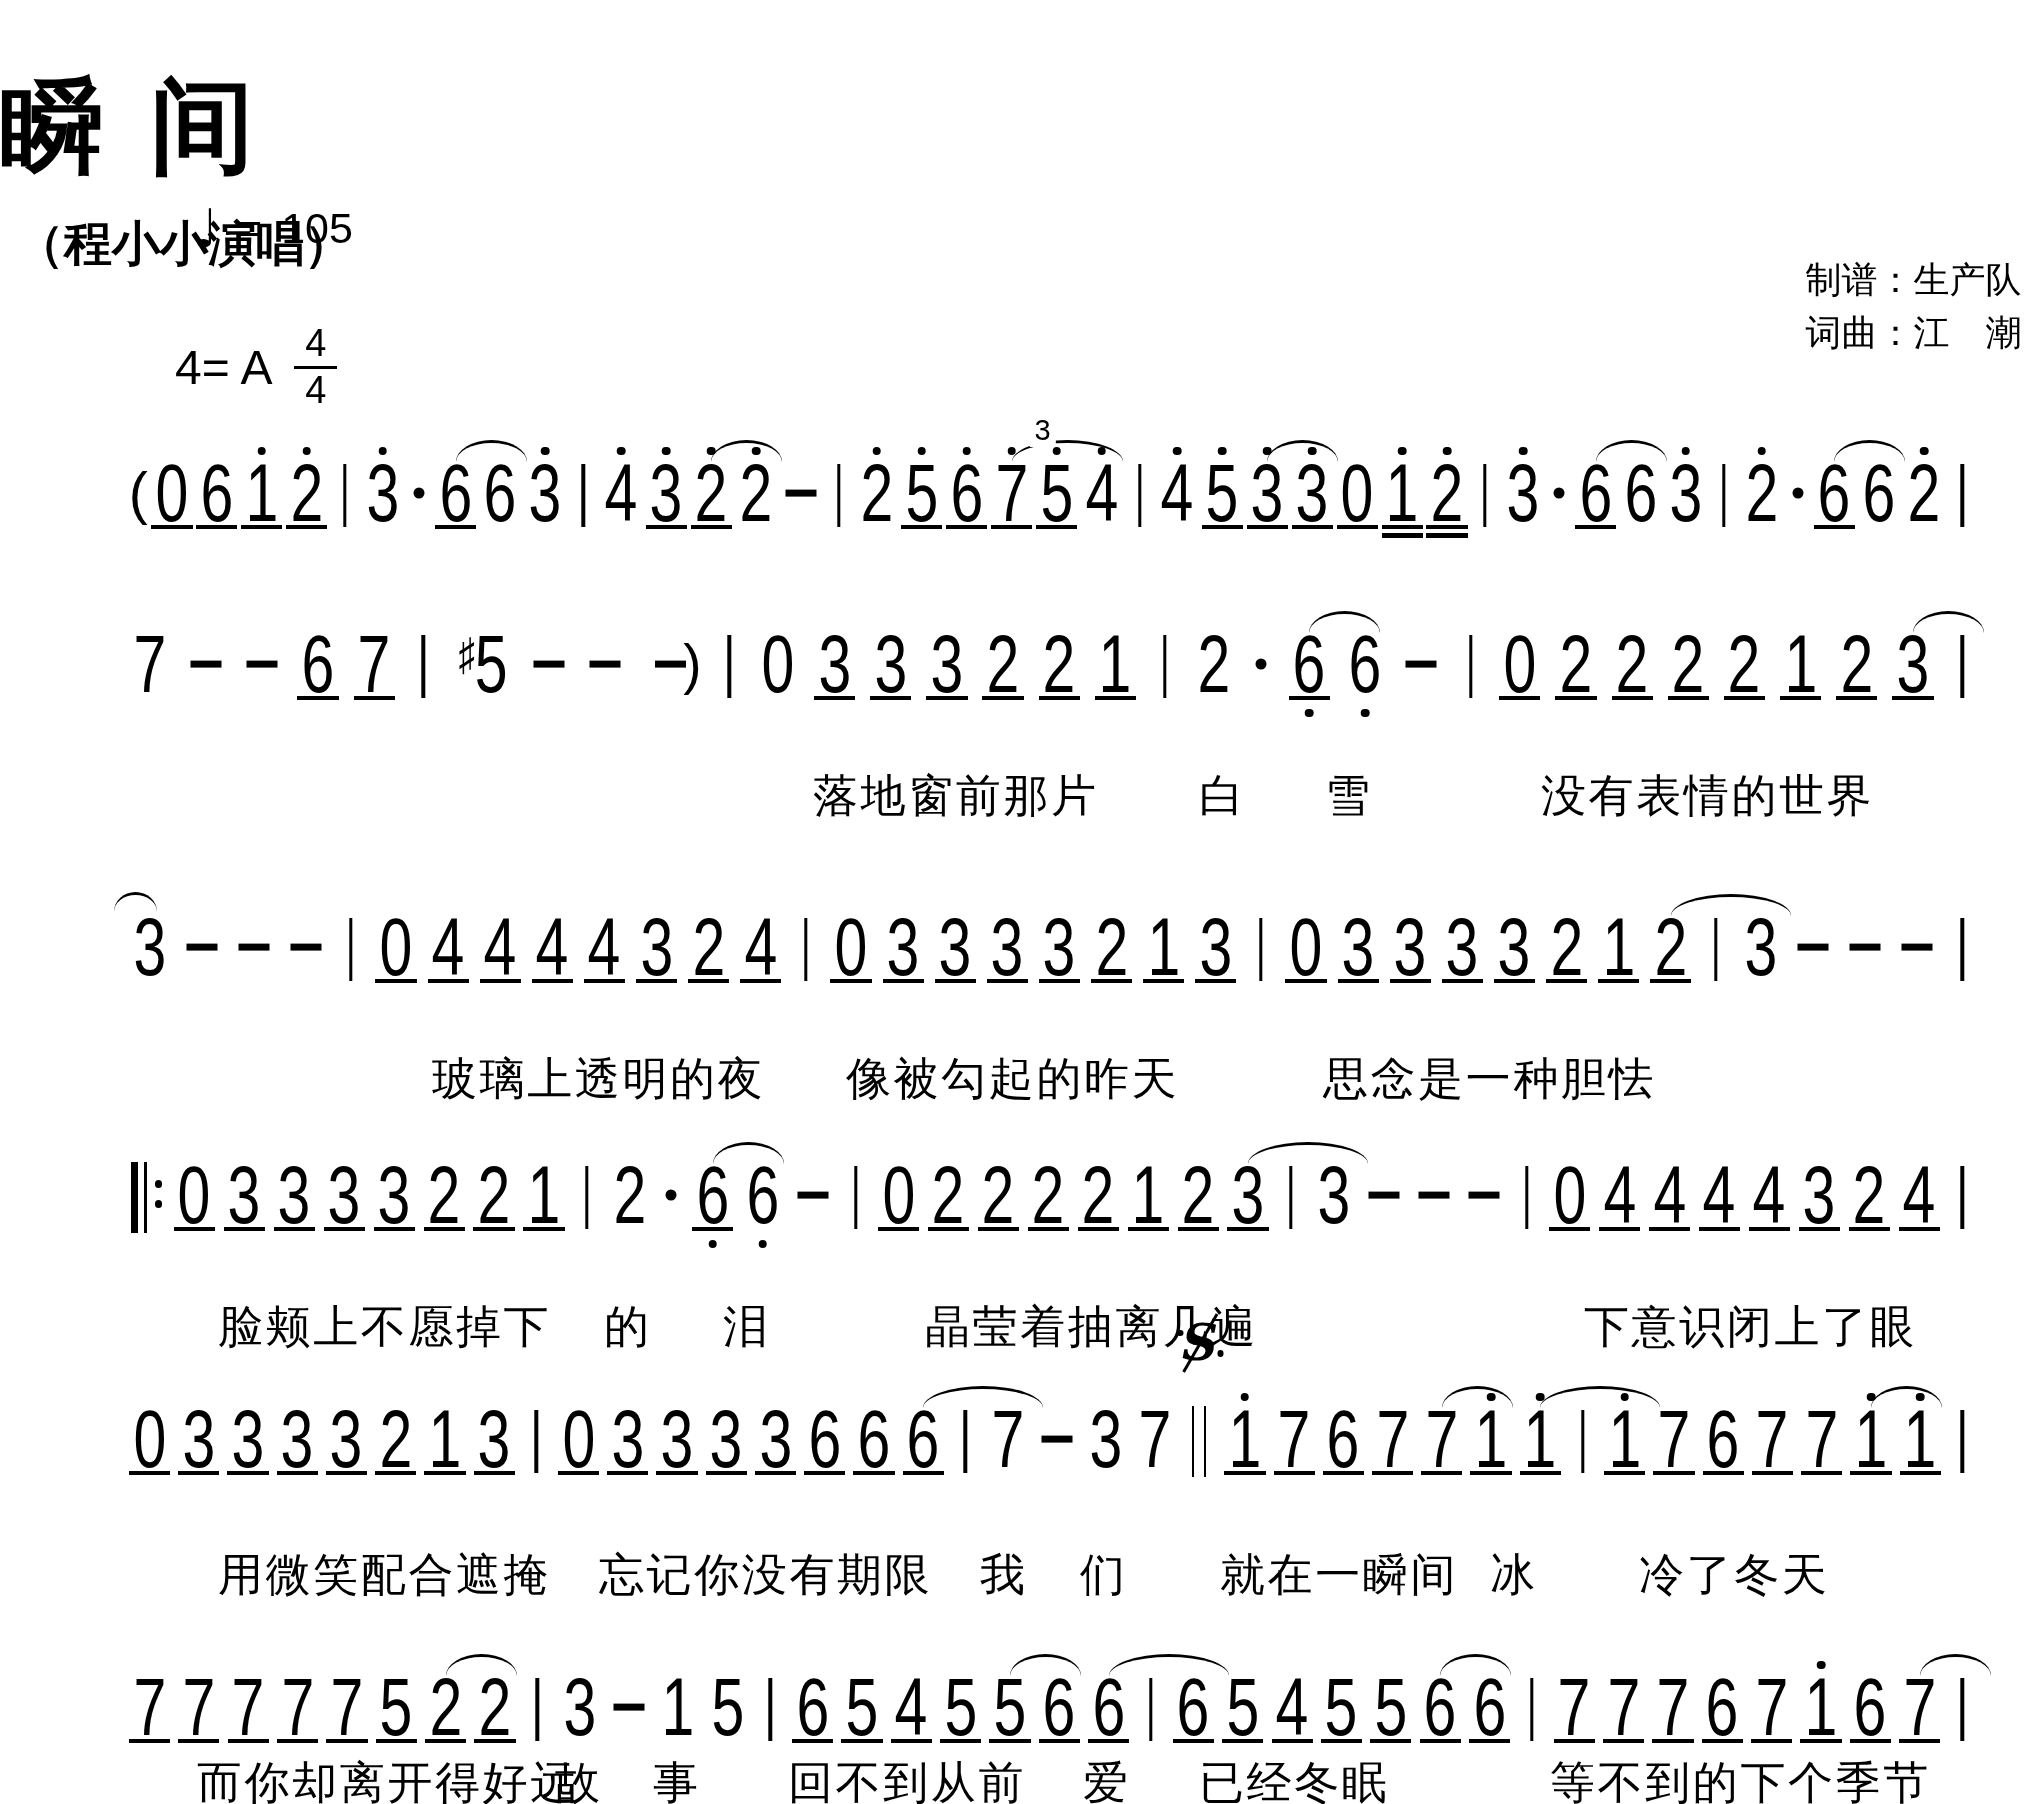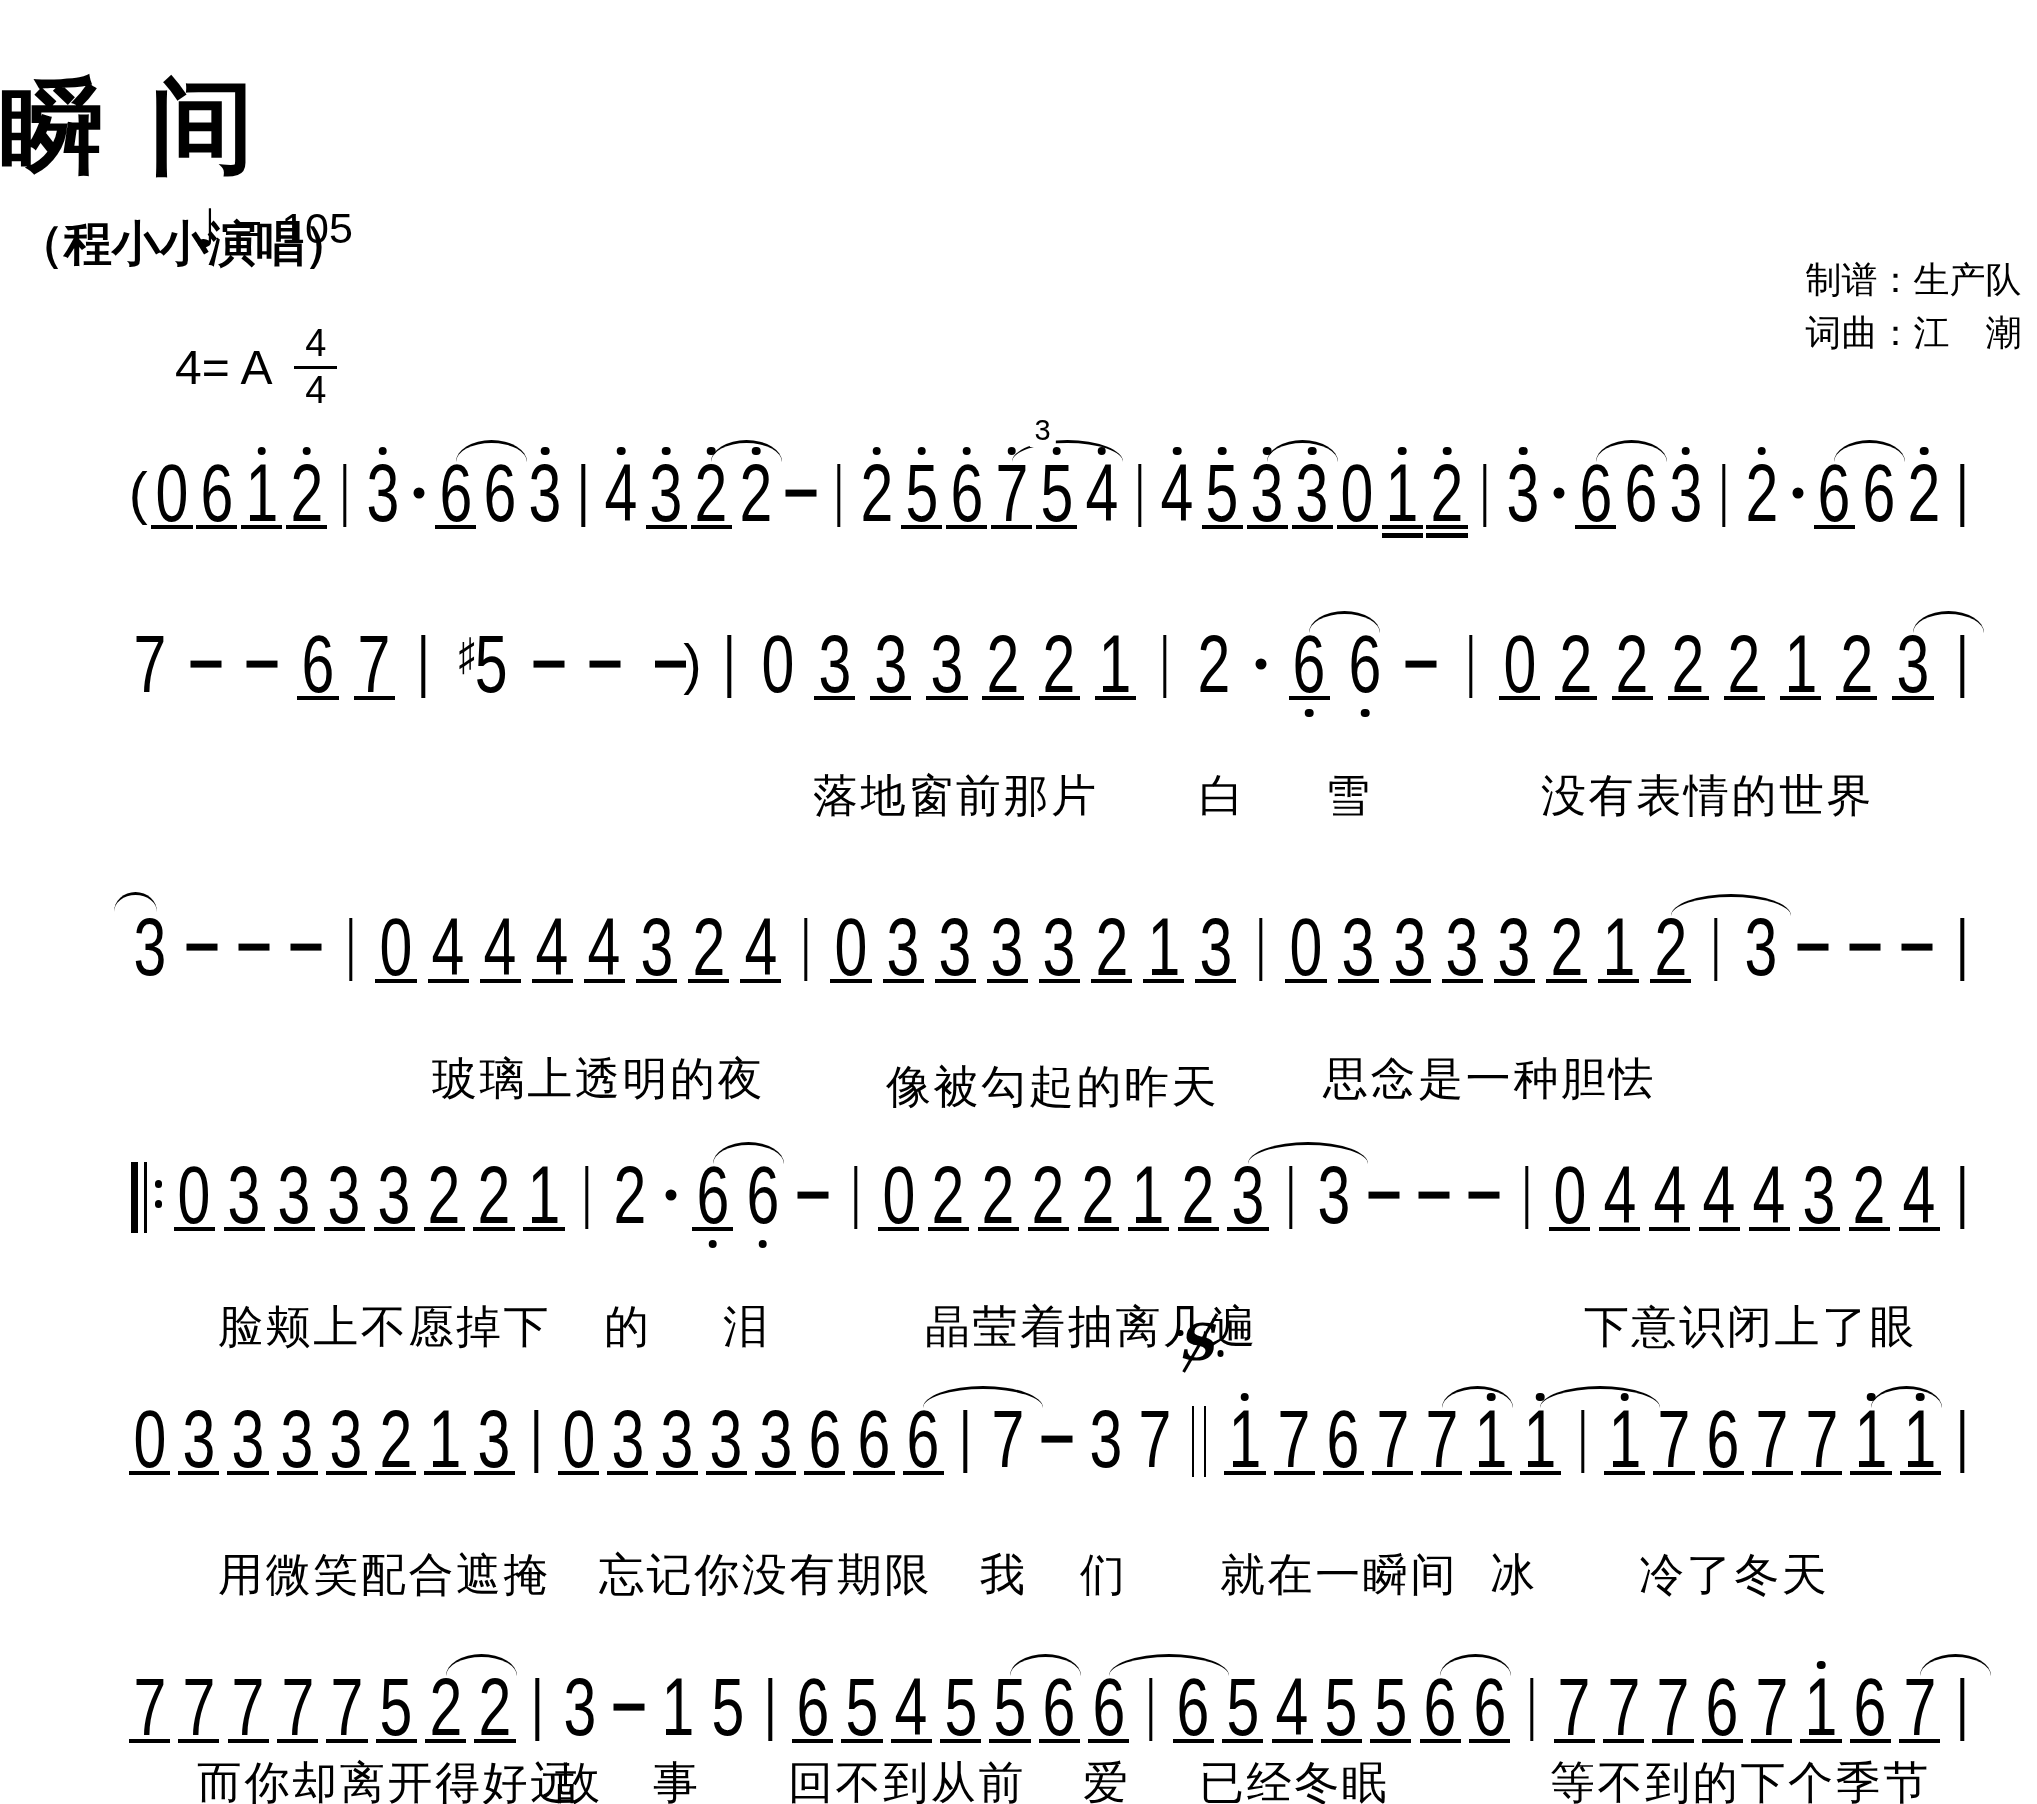--- a/index.html
+++ b/index.html
@@ -551,21 +551,21 @@
         </div>
         <div class="tok d">
           <i class="dashline"></i>
         </div>
         <div class="tok b">
           <i class="bline"></i>
         </div>
       </div>
       <div class="lrow" style="top: 1049px;">
         <span class="lyr" style="left: 432px; text-align: center;">玻璃上透明的夜</span>
-        <span class="lyr" style="left: 886px; margin-top: 8px;">像被勾起的昨天</span>
+        <span class="lyr" style="left: 846px;">像被勾起的昨天</span>
         <span class="lyr" style="left: 1323px;">思念是一种胆怯</span>
       </div>
       <div class="mrow" style="top: 1147px;">
         <div class="tok r">
           <i class="thick"></i>
           <i class="thin"></i>
           <i class="rd1"></i>
           <i class="rd2"></i>
         </div>
         <div class="tok">

